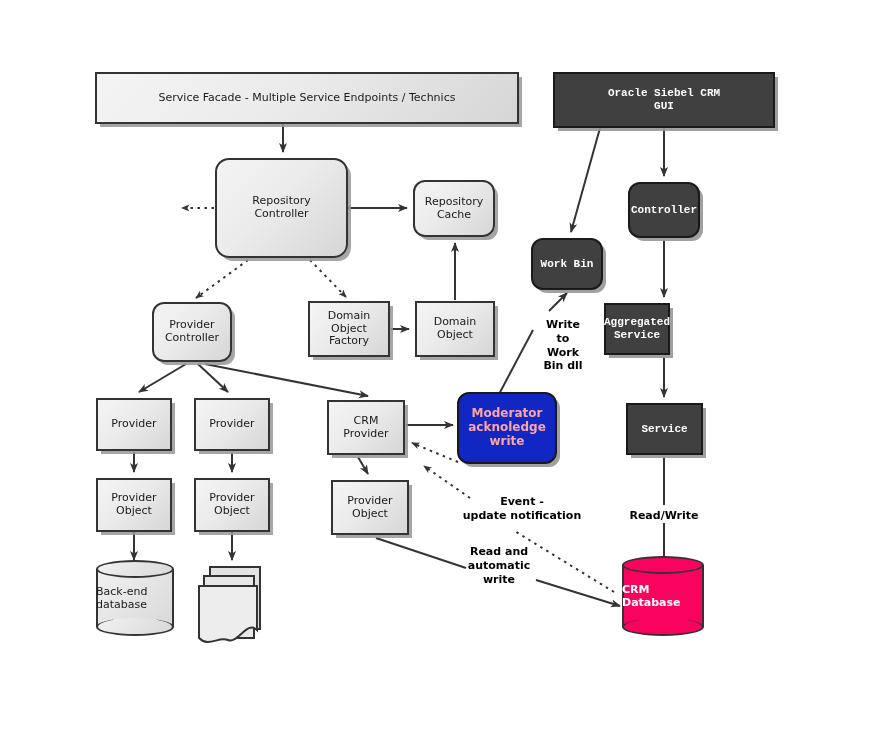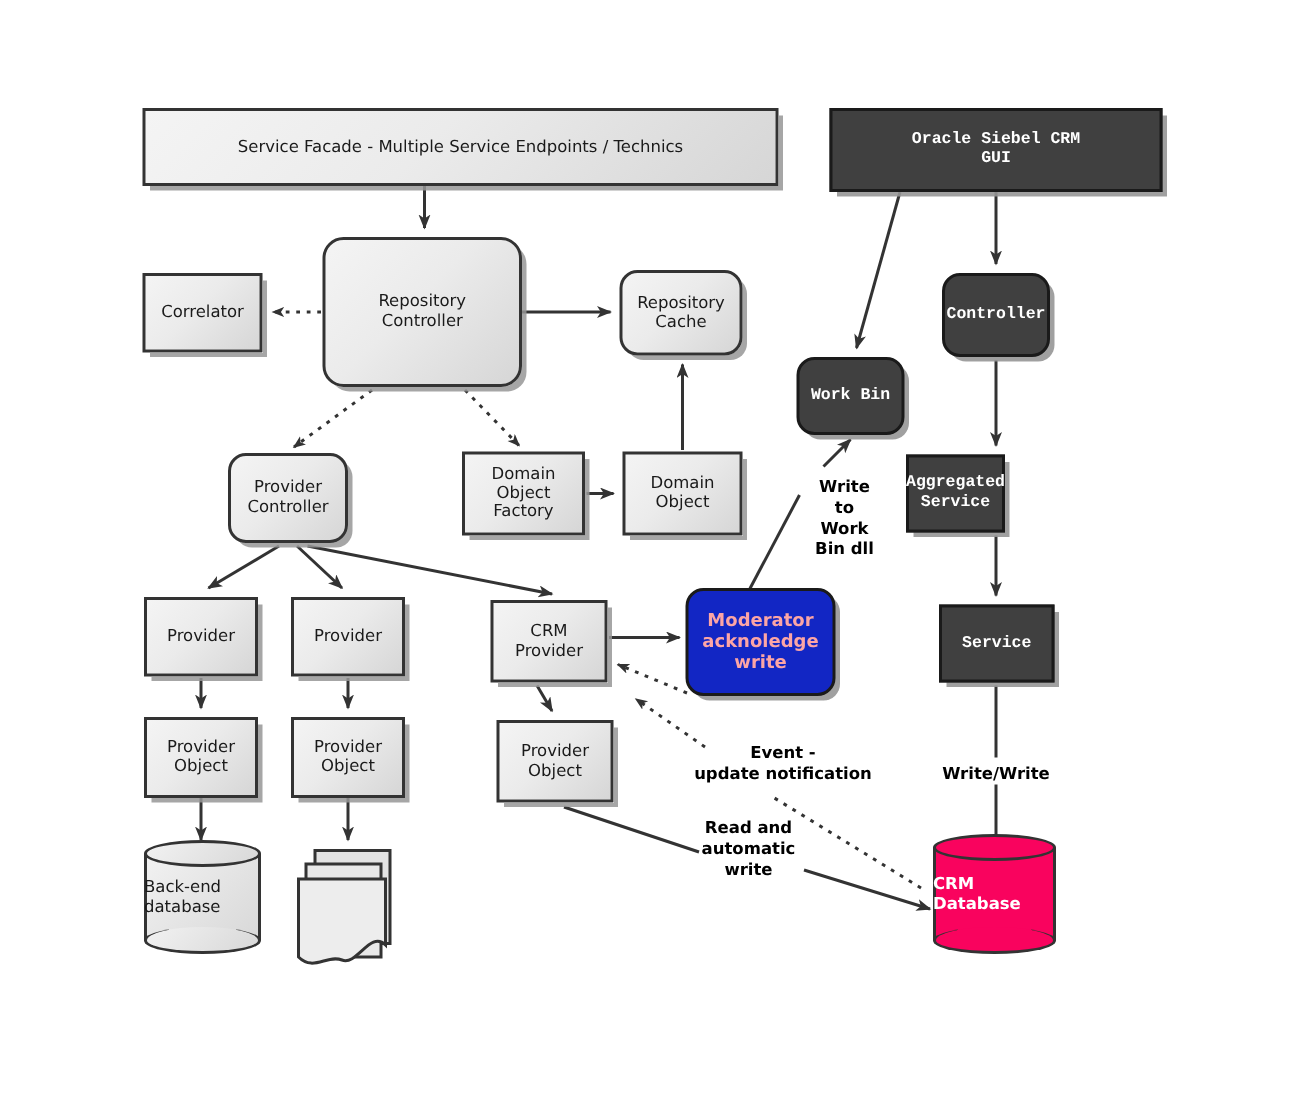--- a/index.html
+++ b/index.html
@@ -126,23 +126,20 @@
 
       <path d="M664,457 L664,505"></path>
       <path d="M664,523 L664,566" marker-end="url(#ah)"></path>
     </g>
   </svg>
 
   <div class="node grey" style="left:95px;top:72px;width:424px;height:52px;">
     <span>Service Facade - Multiple Service Endpoints / Technics</span>
   </div>
 
-  <div class="node grey" style="left:95px;top:182px;width:80px;height:53px;">
-    <span>Correlator</span>
-  </div>
 
   <div class="node grey roundbig" style="left:215px;top:158px;width:133px;height:100px;">
     <span style="white-space:pre-line">Repository
 Controller</span>
   </div>
 
   <div class="node grey round" style="left:413px;top:180px;width:82px;height:57px;">
     <span style="white-space:pre-line">Repository
 Cache</span>
   </div>
@@ -250,15 +247,15 @@
 Work
 Bin dll</div>
 
   <div class="elabel" style="left:452px;top:495px;width:140px;">Event -
 update notification</div>
 
   <div class="elabel" style="left:454px;top:545px;width:90px;">Read and
 automatic
 write</div>
 
-  <div class="elabel" style="left:622px;top:509px;width:84px;">Write/Write</div>
+  <div class="elabel" style="left:622px;top:509px;width:84px;">Read/Write</div>
 
 </div>
 
 </body></html>

